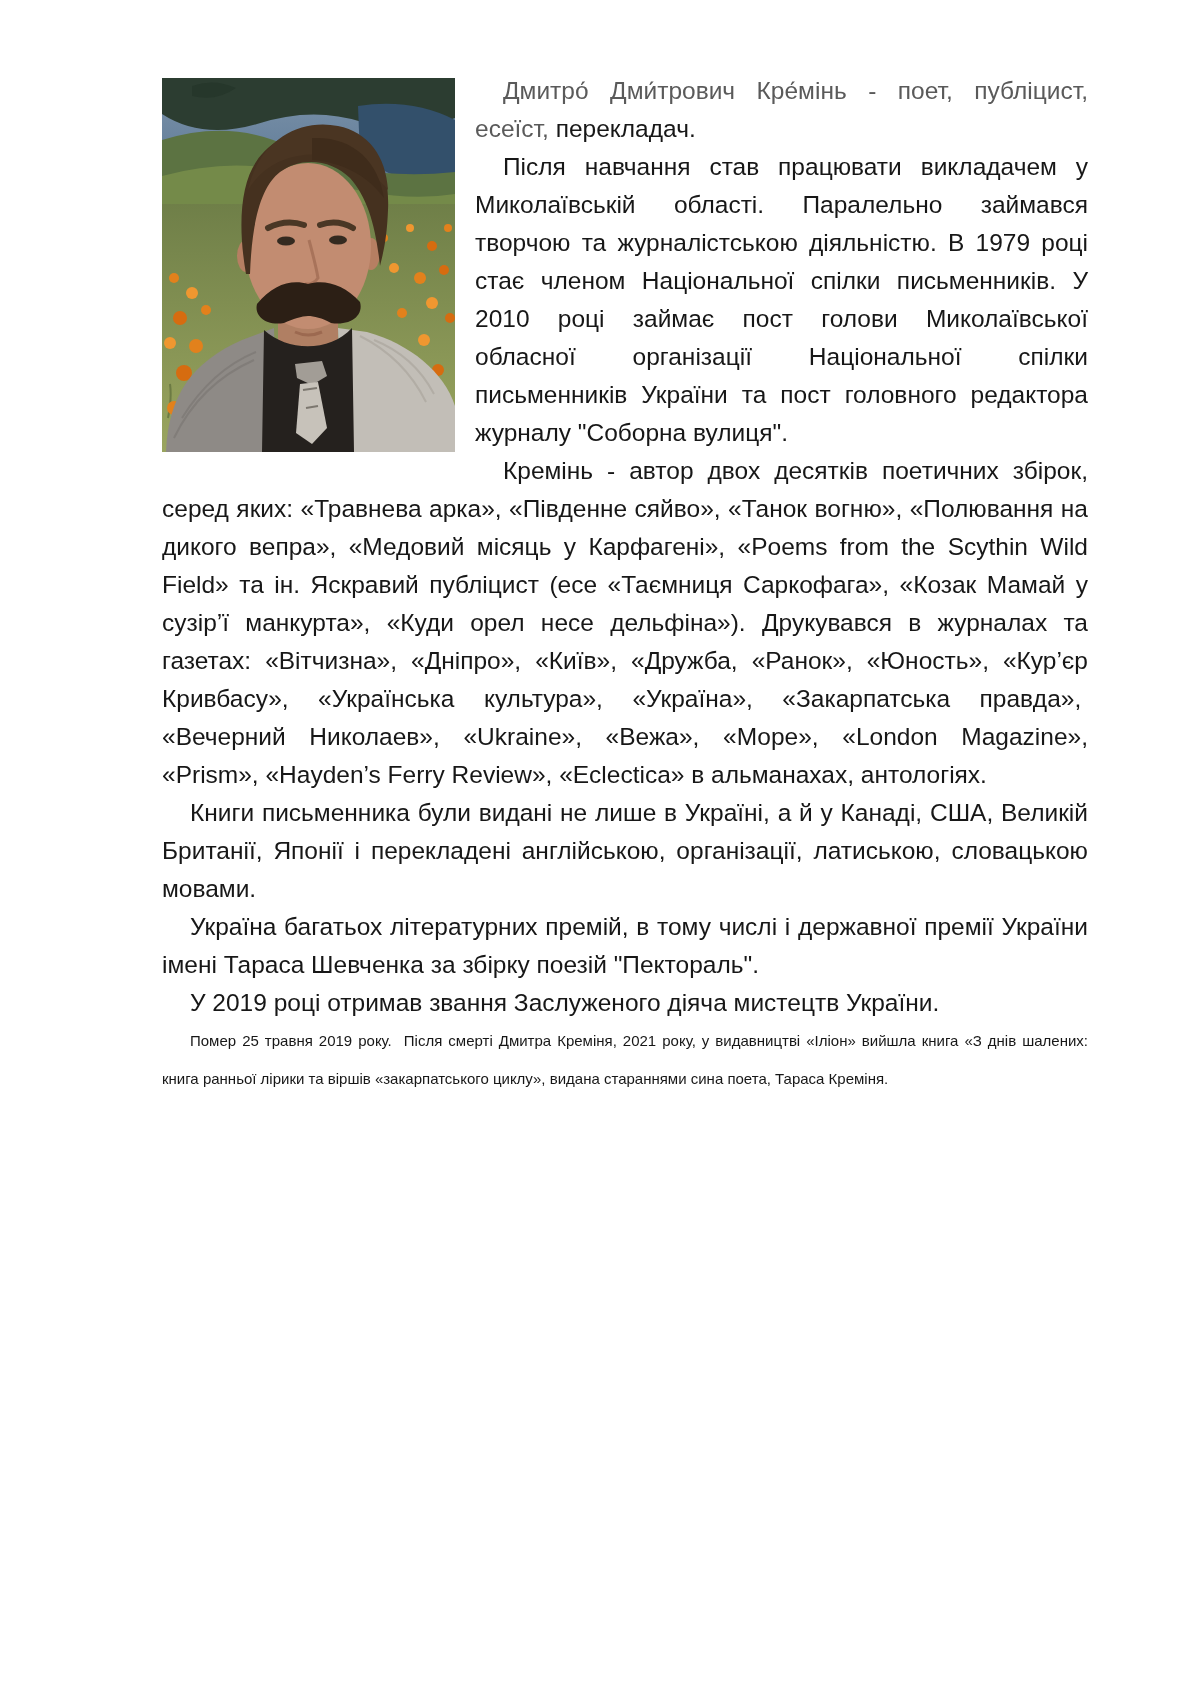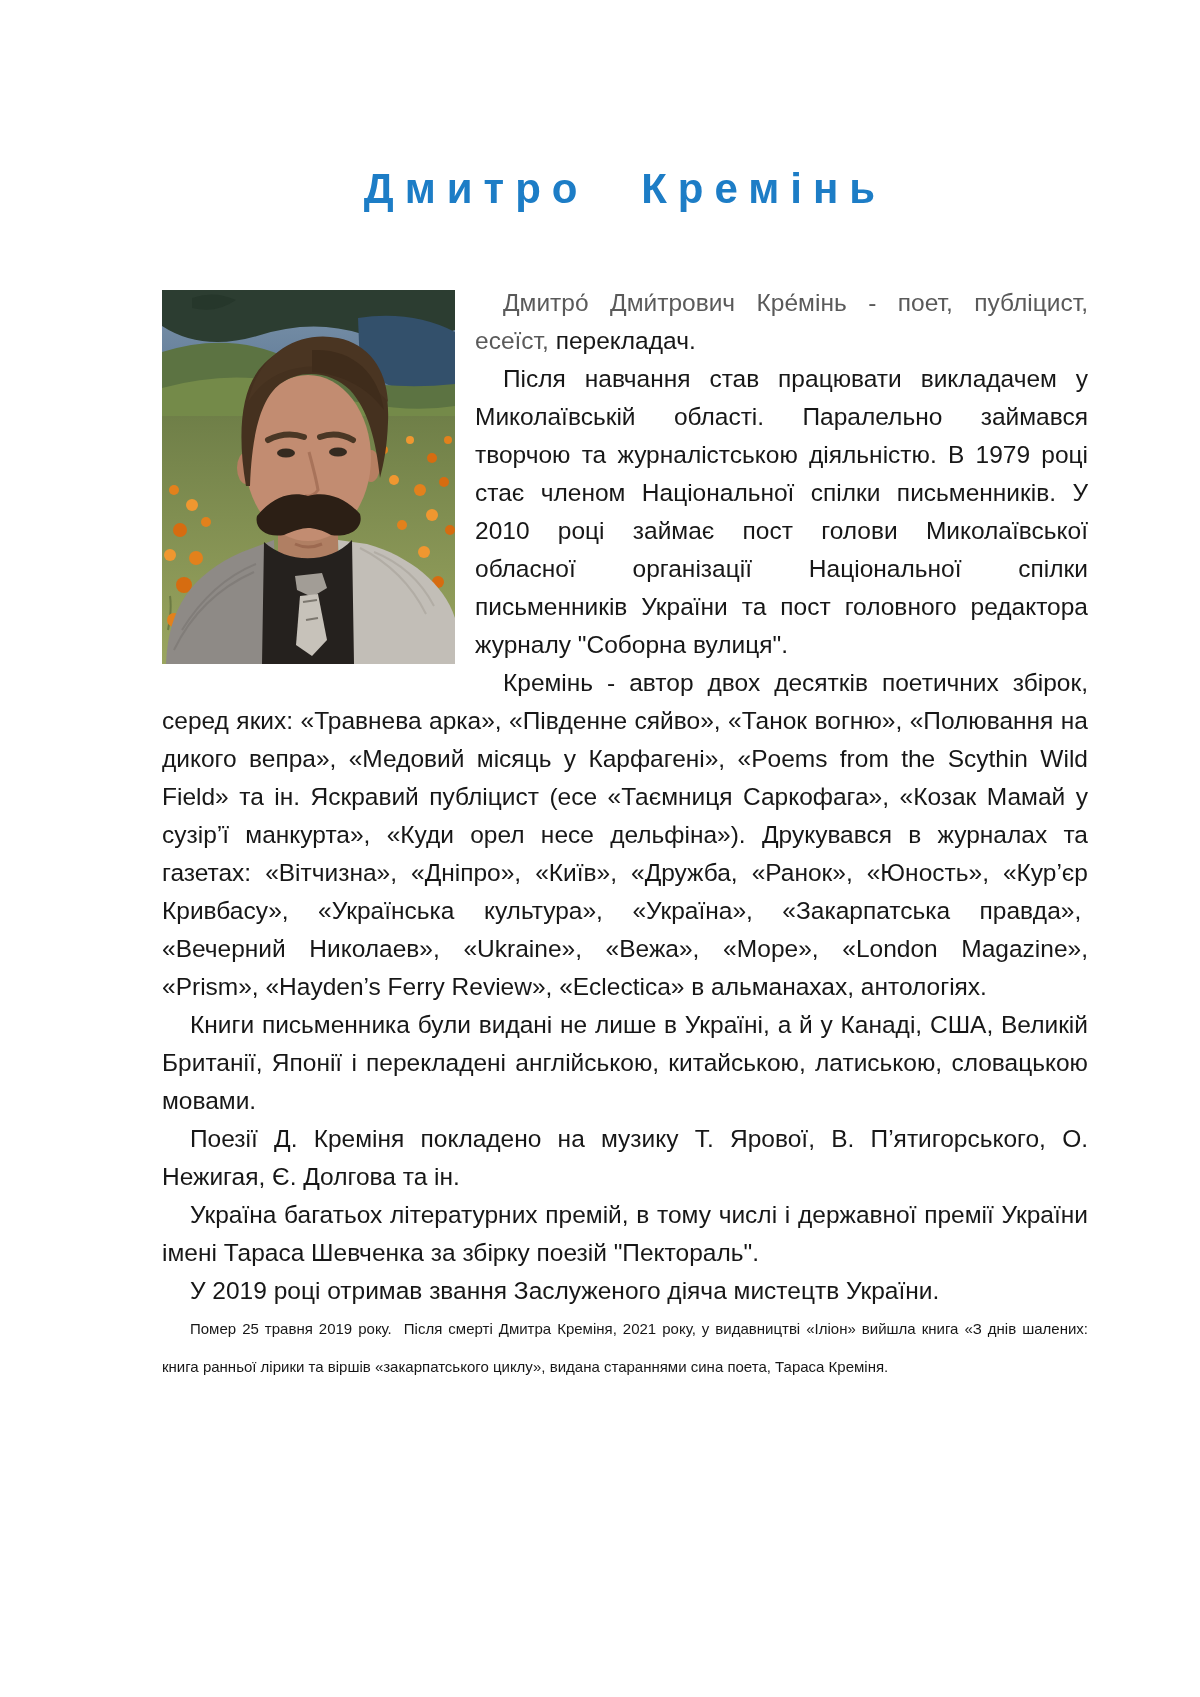--- a/index.html
+++ b/index.html
@@ -40,21 +40,20 @@
     width:293px;height:374px;
     margin:6px 20px 14px 0;
   }
   .photo svg{display:block;width:100%;height:100%;}
 </style>
 </head>
 <body>
 
 <div class="page">
 
-  <h1 class="doc-title">Дмитро Кремінь</h1>
 
   <div class="content">
 
     <div class="photo">
       <svg viewBox="0 0 293 374" preserveAspectRatio="none" aria-hidden="true">
         <defs>
           <linearGradient id="sky" x1="0" y1="0" x2="0" y2="1">
             <stop offset="0" stop-color="#7d94ab"></stop>
               <stop offset="1" stop-color="#54718f"></stop>
           </linearGradient>
@@ -144,20 +143,19 @@
 
           <path d="M95,226 C111,206 130,201 146,206 C162,201 182,206 198,224 C202,238 188,248 169,245 C160,240 152,238 146,238 C140,238 131,241 122,245 C104,248 92,238 95,226 Z" fill="#2c1f15"></path>
           <path d="M133,254 q13,6 27,0" stroke="#9c6950" stroke-width="3" fill="none"></path>
         </g>
       </svg>
     </div>
 
     <p><span class="lead-gray">Дмитро́ Дми́трович Кре́мінь - поет, публіцист, есеїст,</span> <span>перекладач.</span></p>
     <p>Після навчання став працювати викладачем у Миколаївській області. Паралельно займався творчою та журналістською діяльністю. В 1979 році стає членом Національної спілки письменників. У 2010 році займає пост голови Миколаївської обласної організації Національної спілки письменників України та пост головного редактора журналу "Соборна вулиця".</p>
     <p>Кремінь - автор двох десятків поетичних збірок, серед яких: «Травнева арка», «Південне сяйво», «Танок вогню», «Полювання на дикого вепра», «Медовий місяць у Карфагені», «Poems from the Scythin Wild Field» та ін. Яскравий публіцист (есе «Таємниця Саркофага», «Козак Мамай у сузір’ї манкурта», «Куди орел несе дельфіна»). Друкувався в журналах та газетах: «Вітчизна», «Дніпро», «Київ», «Дружба, «Ранок», «Юность», «Кур’єр Кривбасу», «Українська культура», «Україна», «Закарпатська правда»,&nbsp; «Вечерний Николаев», «Ukraine», «Вежа», «Море», «London Magazine», «Prism», «Hayden’s Ferry Review», «Eclectica» в альманахах, антологіях.</p>
-    <p>Книги письменника були видані не лише в Україні, а й у Канаді, США, Великій Британії, Японії і перекладені англійською, китайською, латиською, словацькою мовами.</p>
-    <p>Поезії Д. Креміня покладено на музику Т. Ярової, В. П’ятигорського, О. Нежигая, Є. Долгова та ін.</p>
+    <p>Книги письменника були видані не лише в Україні, а й у Канаді, США, Великій Британії, Японії і перекладені англійською, організації, латиською, словацькою мовами.</p>
     <p>Україна багатьох літературних премій, в тому числі і державної премії України імені Тараса Шевченка за збірку поезій "Пектораль".</p>
     <p>У 2019 році отримав звання Заслуженого діяча мистецтв України.</p>
     <p class="smaller">Помер 25 травня 2019 року.&nbsp; Після смерті Дмитра Креміня, 2021 року, у видавництві «Іліон» вийшла книга «З днів шалених: книга ранньої лірики та віршів «закарпатського циклу», видана стараннями сина поета, Тараса Креміня.</p>
 
   </div>
 </div>
 
 </body></html>

